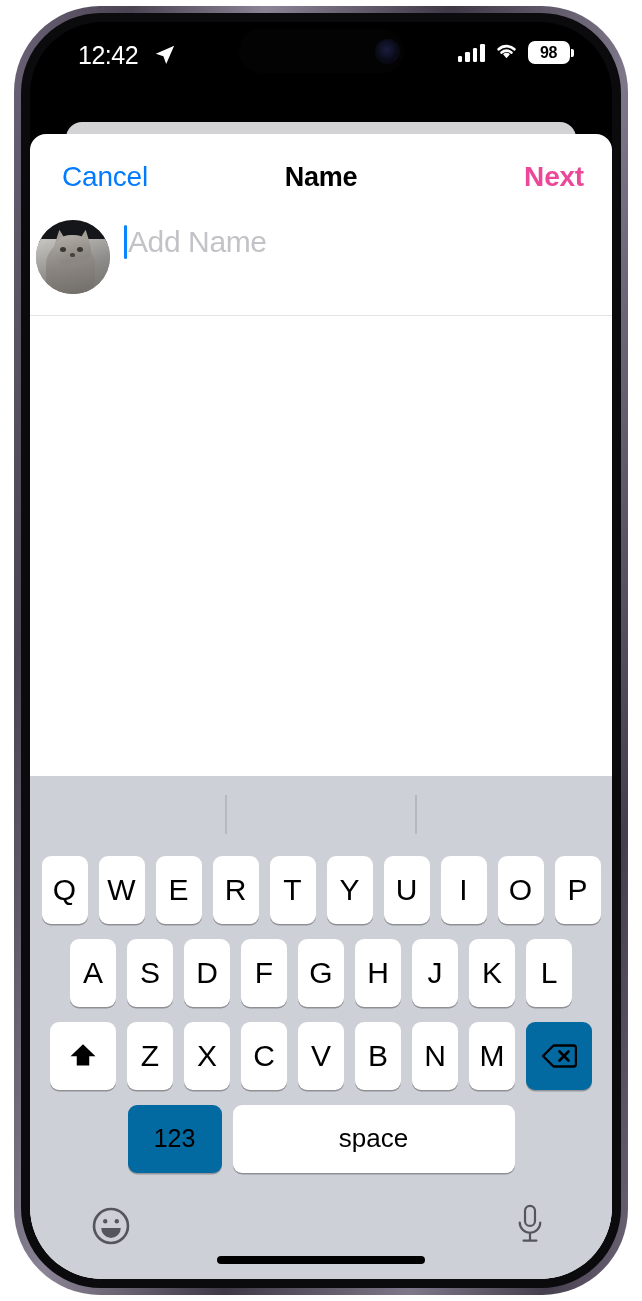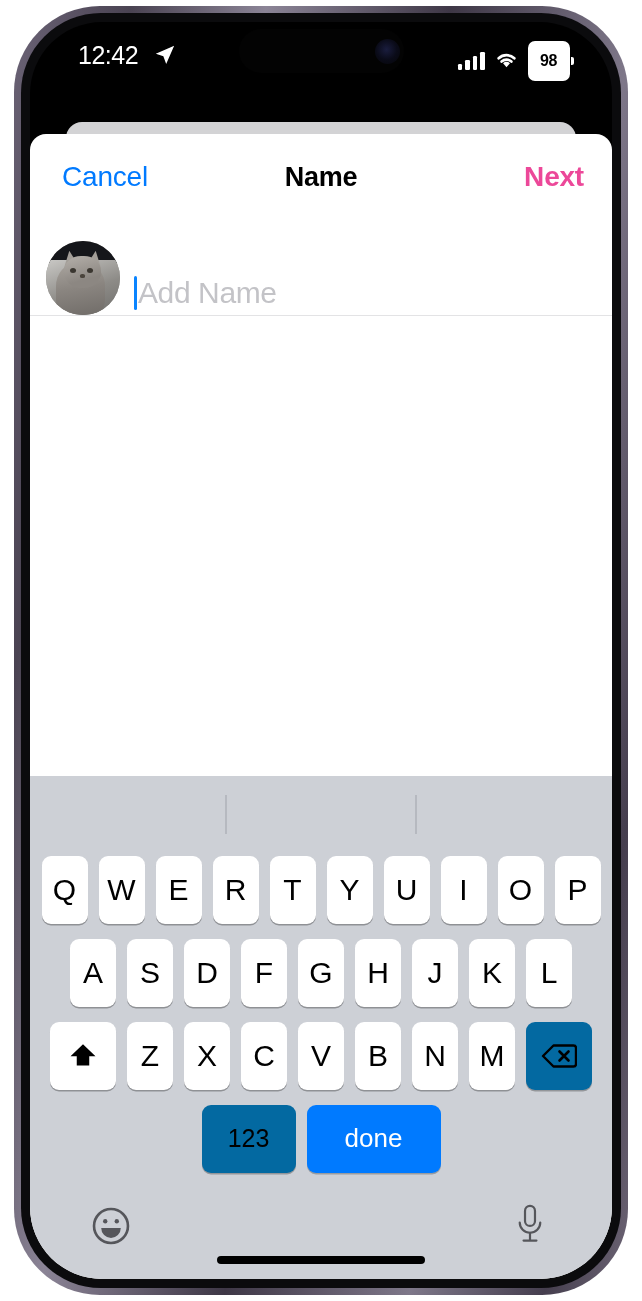--- a/index.html
+++ b/index.html
@@ -65,21 +65,21 @@
     position: absolute; left: 345px; top: 17px;
     width: 25px; height: 25px; border-radius: 50%;
     background: radial-gradient(circle at 46% 42%, #1a1d3e 0%, #0a0b18 52%, #050509 100%);
   }
   #status-right { position: absolute; right: 38px; top: 19px; display: flex; align-items: center; gap: 9px; }
   #cell-bars { display: flex; align-items: flex-end; gap: 3px; height: 18px; }
   #cell-bars i { display: block; width: 4.5px; background: #fff; border-radius: 1.2px; }
   #cell-bars i:nth-child(1){height:6px}  #cell-bars i:nth-child(2){height:10px}
   #cell-bars i:nth-child(3){height:14px} #cell-bars i:nth-child(4){height:18px}
   #battery-shell {
-    width: 42px; height: 40px; border: 2.4px solid #fff; border-radius: 7px;
+    width: 42px; height: 23px; border: 2.4px solid #fff; border-radius: 7px;
     display: flex; align-items: center; justify-content: center;
     background: #fff;
   }
   #battery-level-text { font-size: 16px; font-weight: bold; color: #000; letter-spacing: -0.4px; }
   #battery-nub { width: 3px; height: 8px; background: #fff; border-radius: 0 2px 2px 0; margin-left: 1.5px; }
 
   
   #backdrop-card {
     position: absolute; left: 36px; top: 100px;
     width: 510px; height: 60px;
@@ -112,22 +112,22 @@
   }
   #nav-next {
     position: absolute; right: 28px;
     font-size: 28px; font-weight: bold; color: #ec4899; letter-spacing: -0.2px;
   }
 
   
   #name-row {
     position: relative;
     height: 96px;
-    display: flex; align-items: flex-end;
-    padding-left: 16px;
+    display: flex; align-items: flex-start;
+    padding-left: 6px;
     border-bottom: 1.5px solid #e3e3e5;
   }
   #avatar {
     width: 74px; height: 74px; border-radius: 50%;
     flex: 0 0 74px;
     overflow: hidden; position: relative;
     background: #8f8d88;
   }
   #avatar .bg-dark  { position:absolute; left:0; top:0; width:100%; height:30%;  background:#15161a; }
   #avatar .bg-light { position:absolute; left:0; top:26%; width:100%; height:74%; background:linear-gradient(160deg,#c9c8c5,#8d8b87 55%,#6f6e6b); }
@@ -348,21 +348,21 @@
         <div class="key key-dark" id="key-delete">
           <svg width="36" height="28" viewBox="0 0 36 28">
             <path d="M12.5 3.5 H32.5 a2.5 2.5 0 0 1 2.5 2.5 v16 a2.5 2.5 0 0 1 -2.5 2.5 H12.5 L2 14 Z" fill="none" stroke="#000" stroke-width="2.4" stroke-linejoin="round"></path>
             <path d="M18.5 9.5 L27.5 18.5 M27.5 9.5 L18.5 18.5" stroke="#000" stroke-width="2.6" stroke-linecap="round"></path>
           </svg>
         </div>
       </div>
 
       <div class="key-row" id="row-4">
         <div class="key key-dark" id="key-123">123</div>
-        <div class="key" id="key-done">done</div>
+        <div class="key" id="key-space">space</div>
       </div>
 
       <div id="bottom-bar">
         <div id="emoji-key">
           <svg width="42" height="42" viewBox="0 0 24 24">
             <circle cx="12" cy="12" r="9.7" fill="none" stroke="#55565b" stroke-width="1.5"></circle>
             <circle cx="8.7" cy="9.3" r="1.25" fill="#55565b"></circle>
             <circle cx="15.3" cy="9.3" r="1.25" fill="#55565b"></circle>
             <path d="M6.4 13.2 h11.2 a5.6 5.6 0 0 1 -11.2 0 Z" fill="#55565b"></path>
           </svg>

